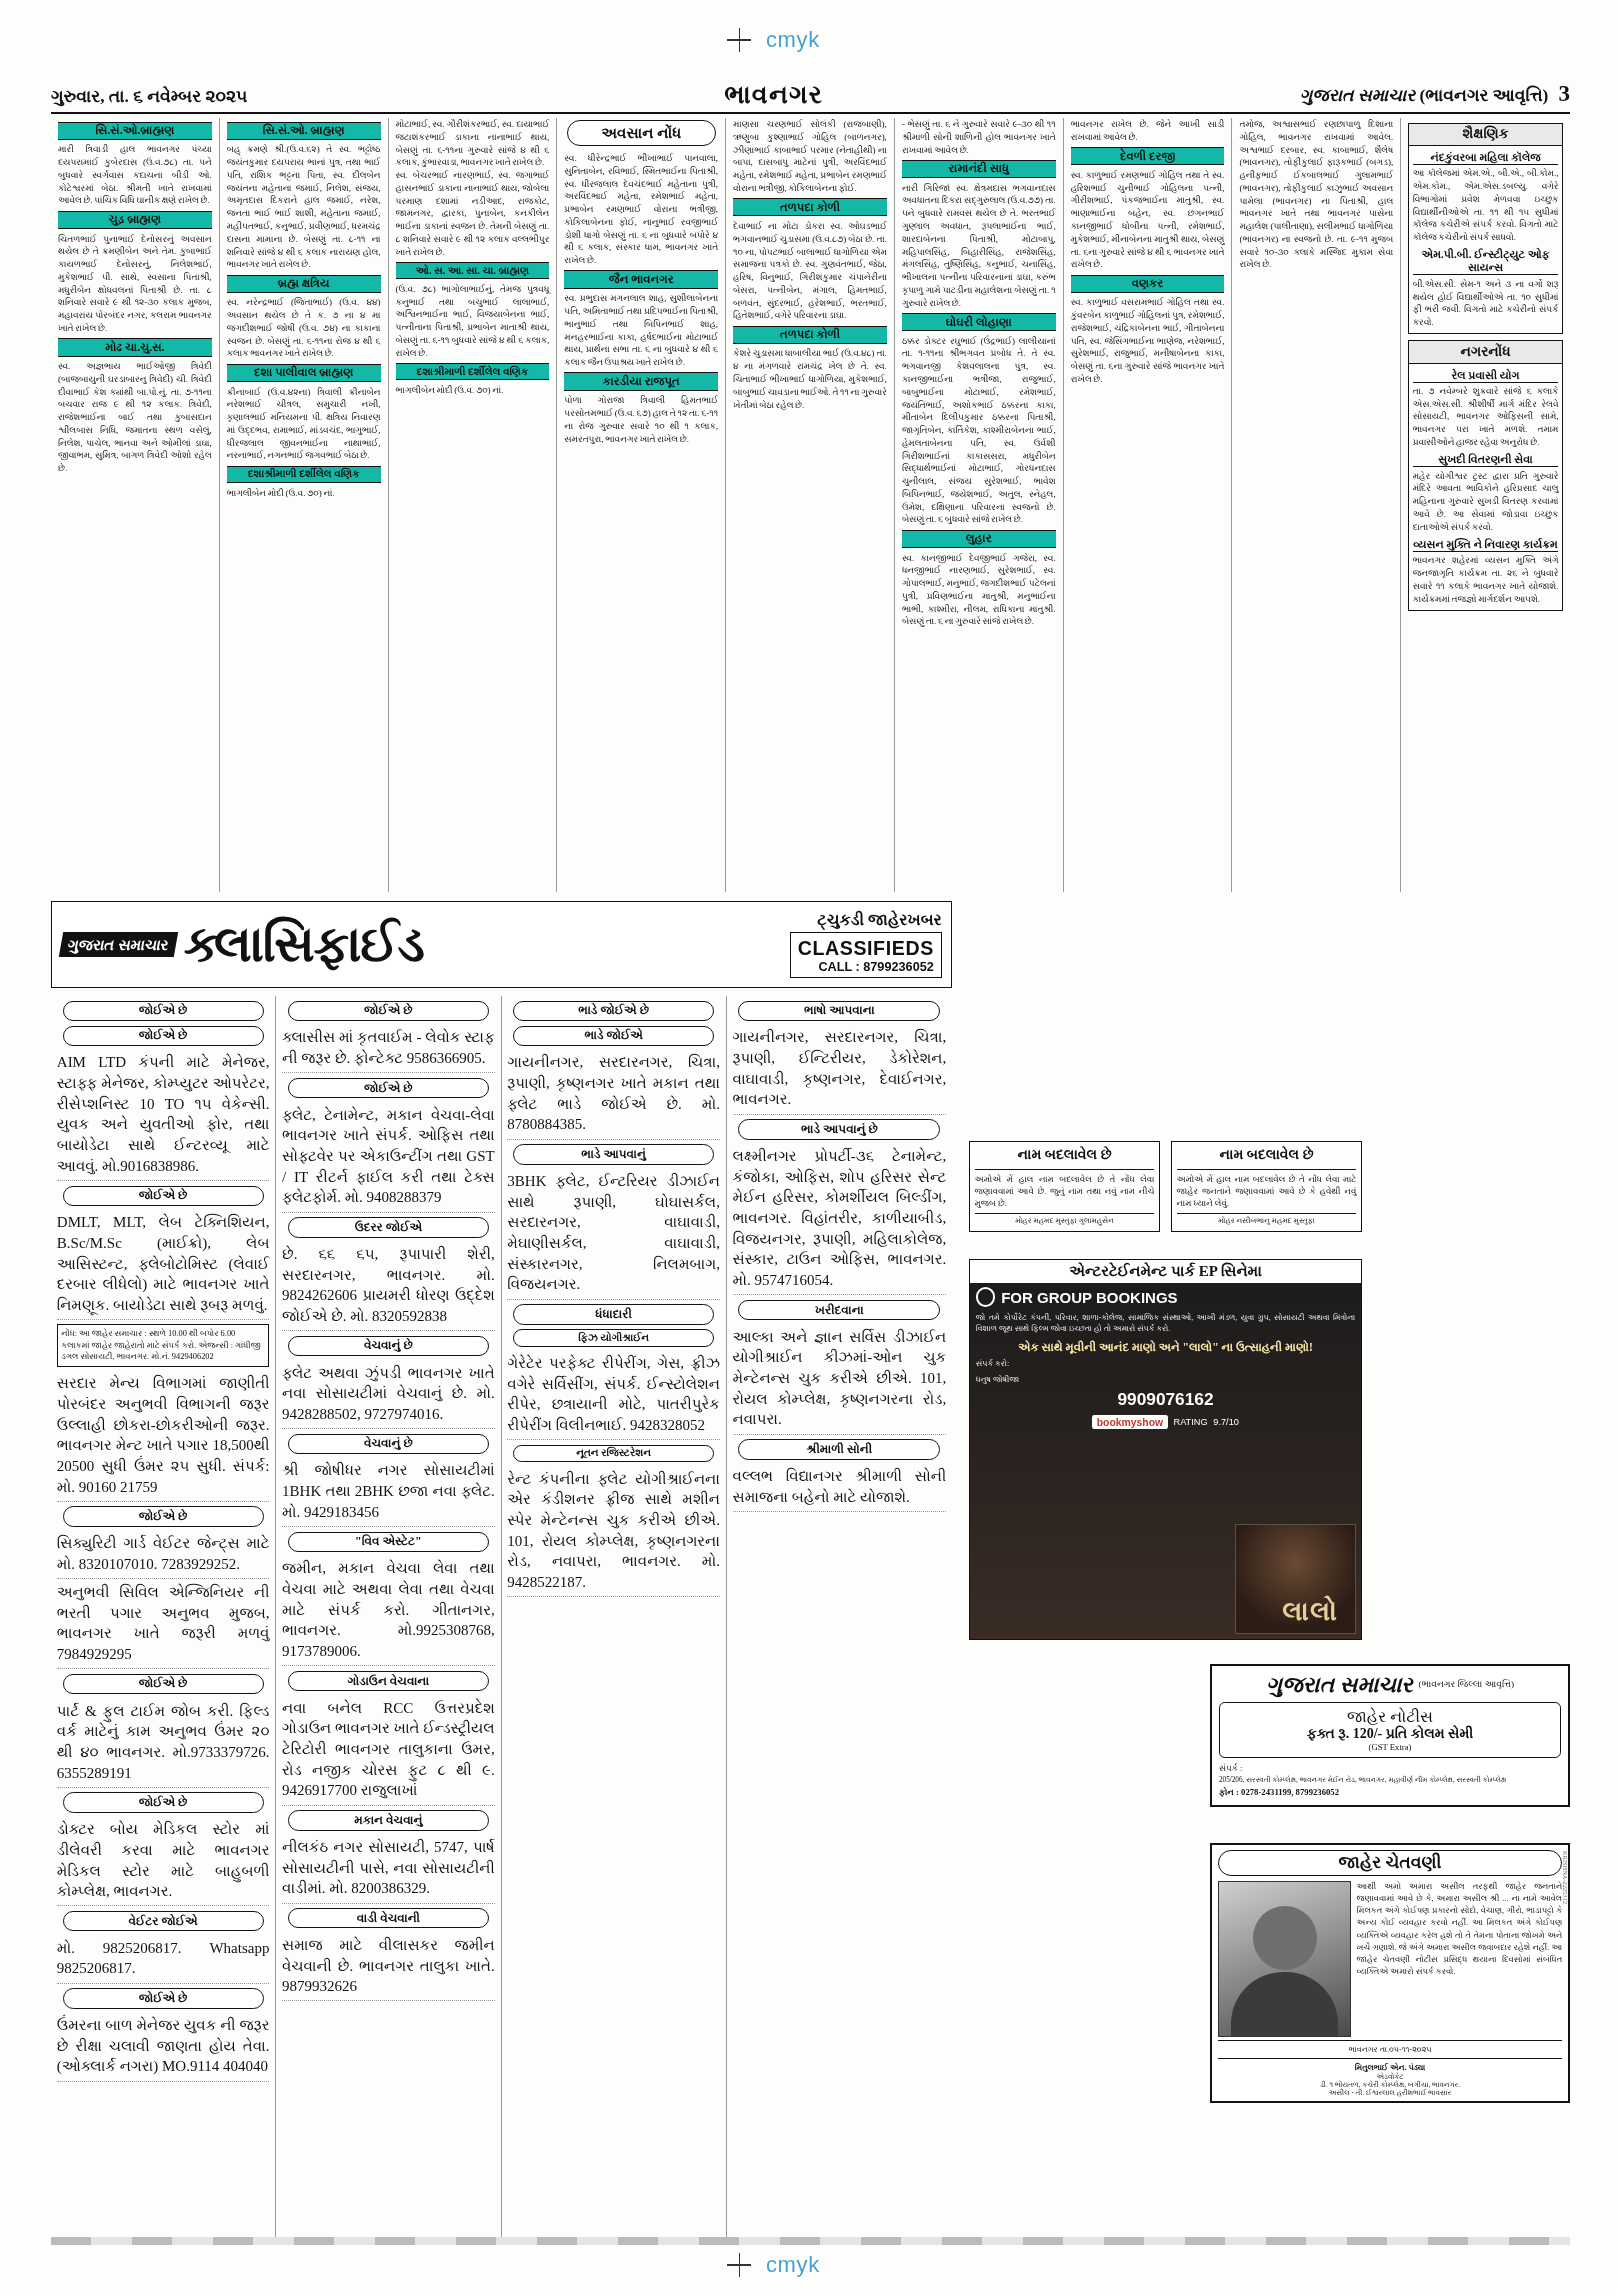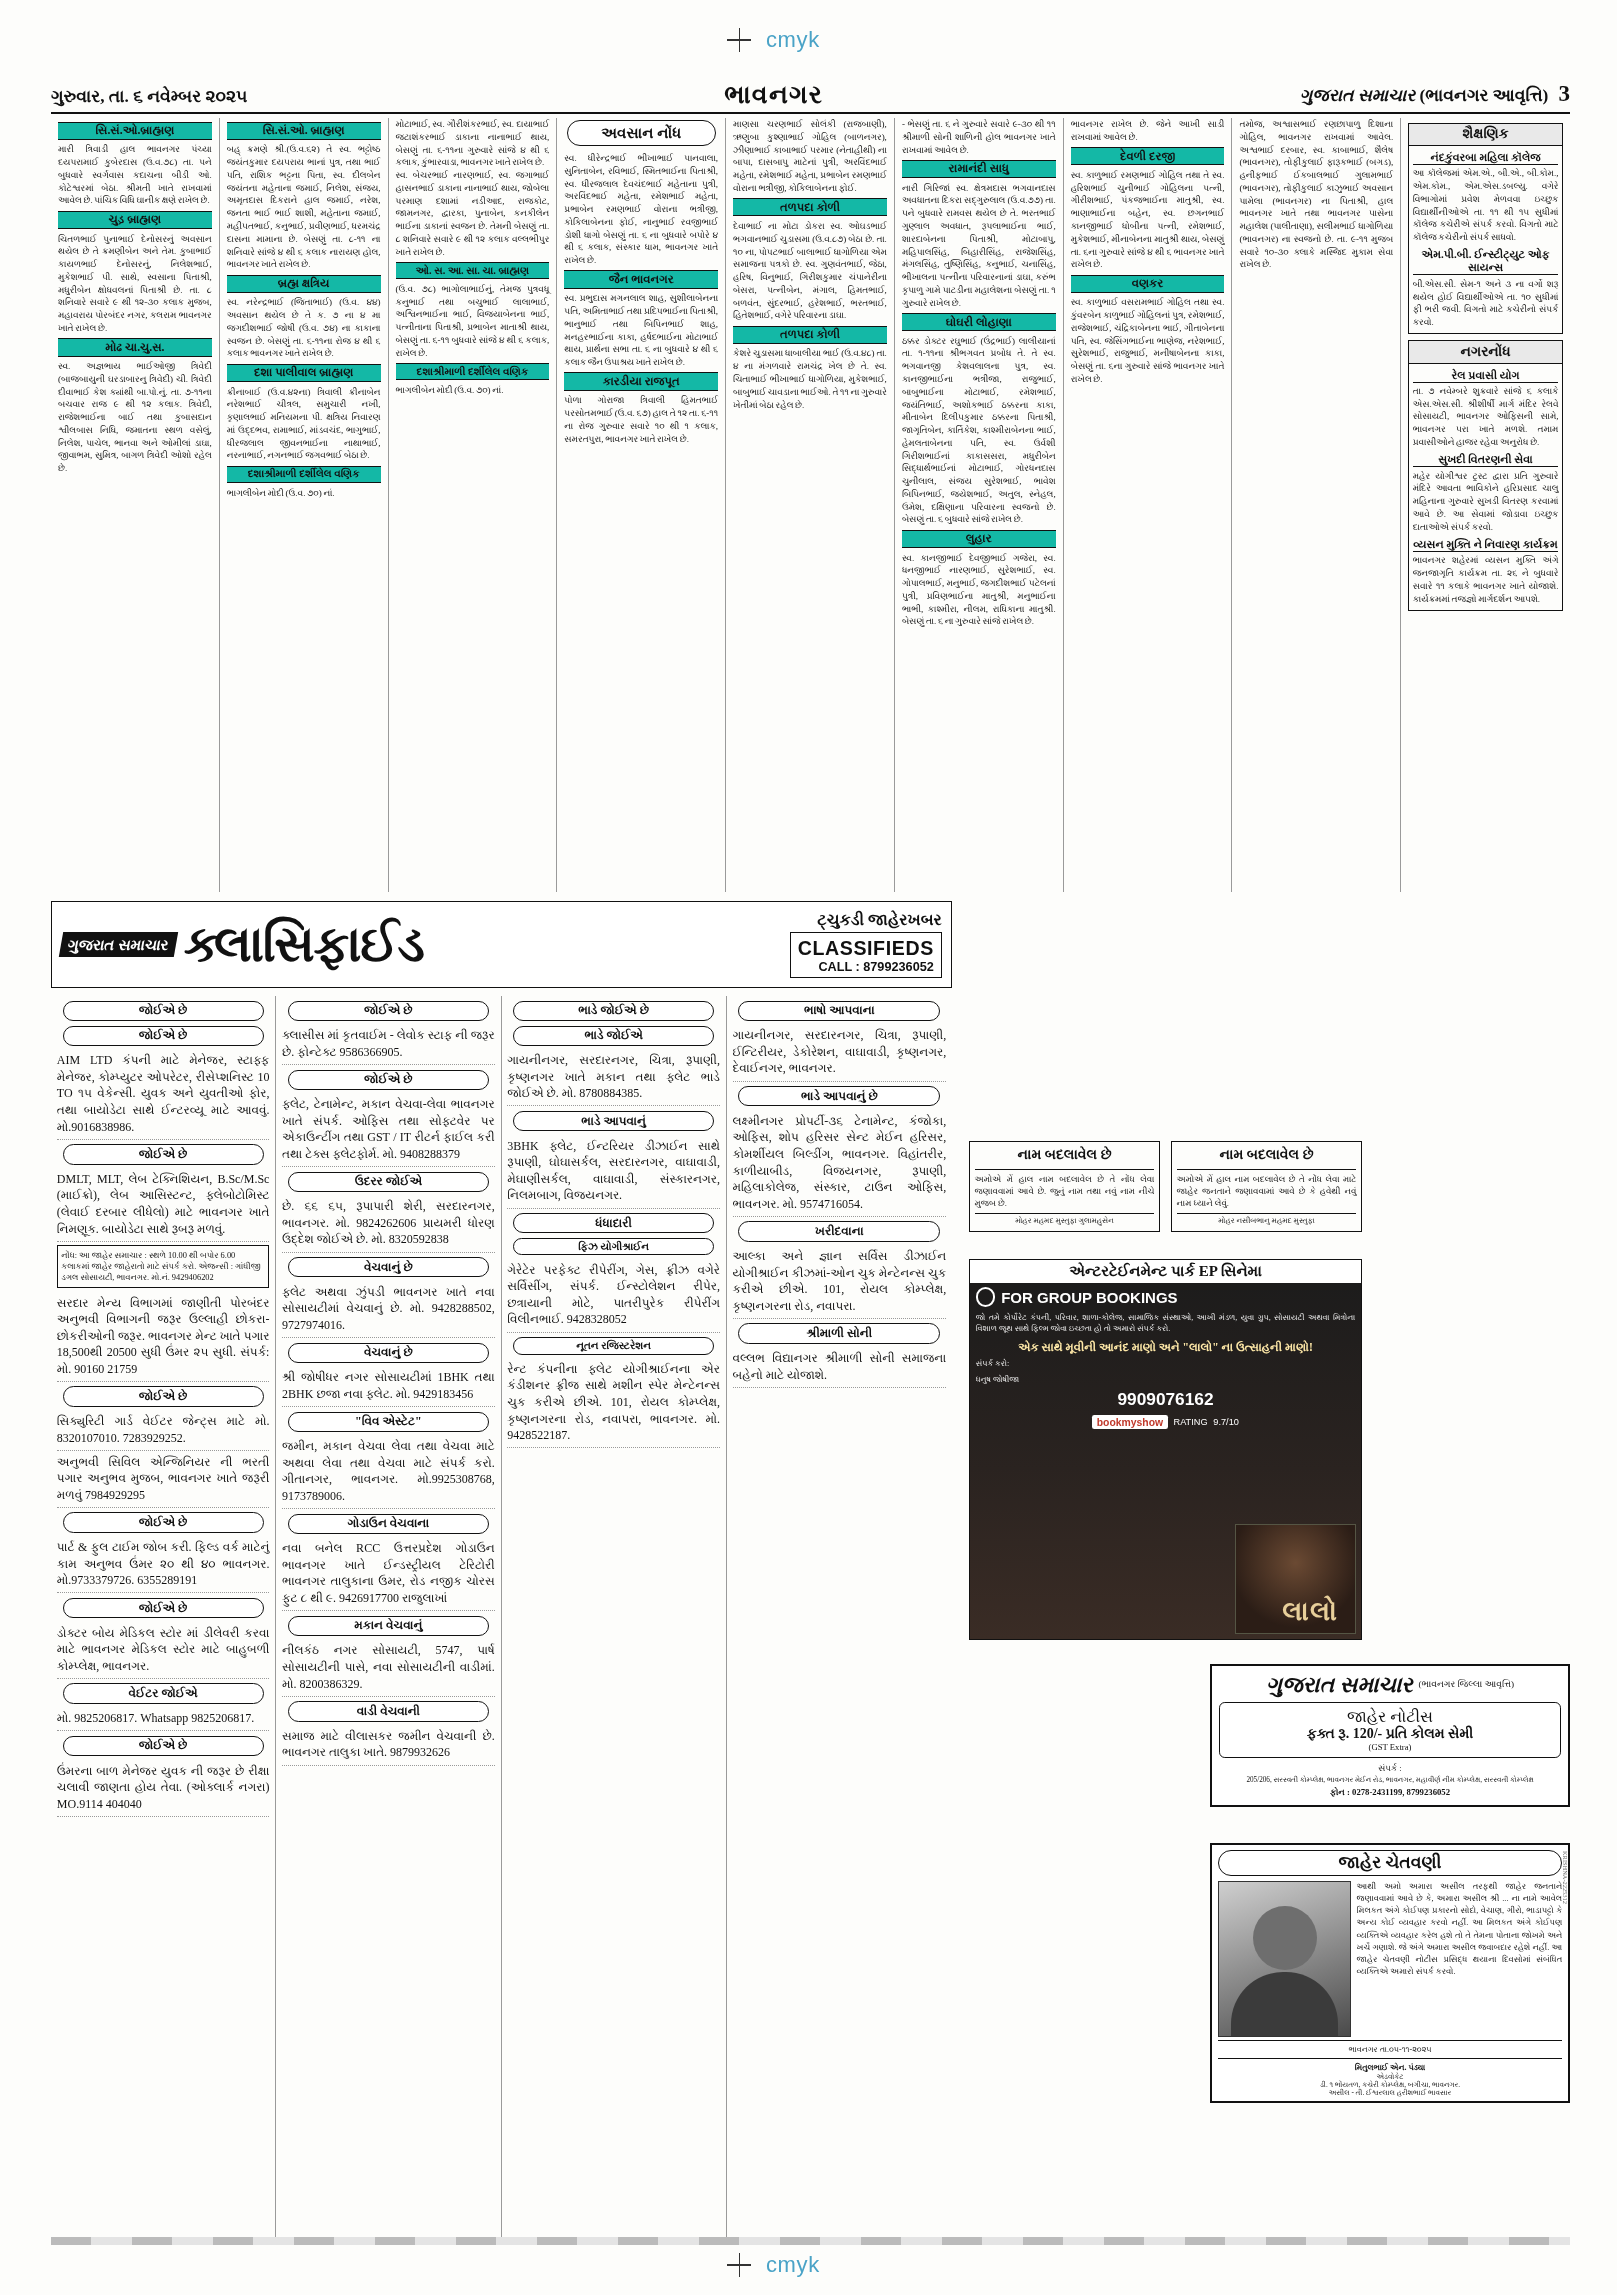--- a/index.html
+++ b/index.html
@@ -129,21 +129,21 @@
   }
   .clscol { border-right: 0.6px solid #9a9a9a; padding: 0 5.8px; overflow:hidden; }
   .clscol:last-child { border-right:none; }
   .cat {
     text-align:center; font-weight:bold; font-size: 12px;
     border: 1.2px solid #111; border-radius: 11.6px;
     padding: 1.7px 3.5px; margin: 4.6px 5.8px 3.5px 5.8px; background:#fff;
   }
   .cat.small { font-size: 10.4px; }
   .ad {
-    font-size: 12px; line-height: 1.38; text-align:justify;
+    font-size: 15px; line-height: 1.38; text-align:justify;
     border-bottom: 0.6px dotted #999; padding: 2.9px 0 3.5px 0;
   }
   .adbox { border: 1.2px solid #111; padding: 3.5px; margin: 3.5px 0; font-size: 8.4px; line-height:1.35; }
 
   
   .rpanel { position:absolute; }
 
   
   .namechange { border: 1.7px solid #111; padding: 4.6px; }
   .nc-title { text-align:center; font-weight:bold; font-size: 14px; border-bottom:1.2px solid #111; padding-bottom:6px; margin-bottom:3.5px;}
@@ -174,21 +174,21 @@
 
   
   .notice { border: 2.3px solid #111; padding: 5.8px 7px; background:#fff; }
   .notice-head { display:flex; align-items:center; justify-content:center; gap:5.8px; margin-bottom:4.6px;}
   .notice-brand { font-size: 22px; font-weight:bold; font-style:italic; }
   .notice-sub { font-size: 9.2px; }
   .notice-mid { text-align:center; border:1.7px solid #111; border-radius:5.8px; padding:4.6px; margin: 4.6px 0; }
   .notice-mid .l1 { font-size: 16px; font-weight:normal; }
   .notice-mid .l2 { font-size: 14px; font-weight:bold; }
   .notice-mid .l3 { font-size: 8.7px; }
-  .notice-body { font-size: 8.7px; line-height: 1.5; text-align:center; }
+  .notice-body { font-size: 8.7px; line-height: 1.5; text-align:left; }
 
   
   .warn { border: 2.3px solid #111; padding: 4.6px 5.8px; background:#fff; }
   .warn-title { text-align:center; font-weight:bold; font-size: 17.3px; border:1.2px solid #111; border-radius:14px; padding:2.3px; margin-bottom:4.6px;}
   .warn-inner { display:flex; gap: 5.8px; }
   .warn-photo {
     width: 133px; height: 156px; flex: 0 0 133px;
     background: linear-gradient(160deg,#cfcfcf 0%, #8d8d8d 50%, #4a4a4a 100%);
     border: 0.6px solid #333; position:relative;
   }

